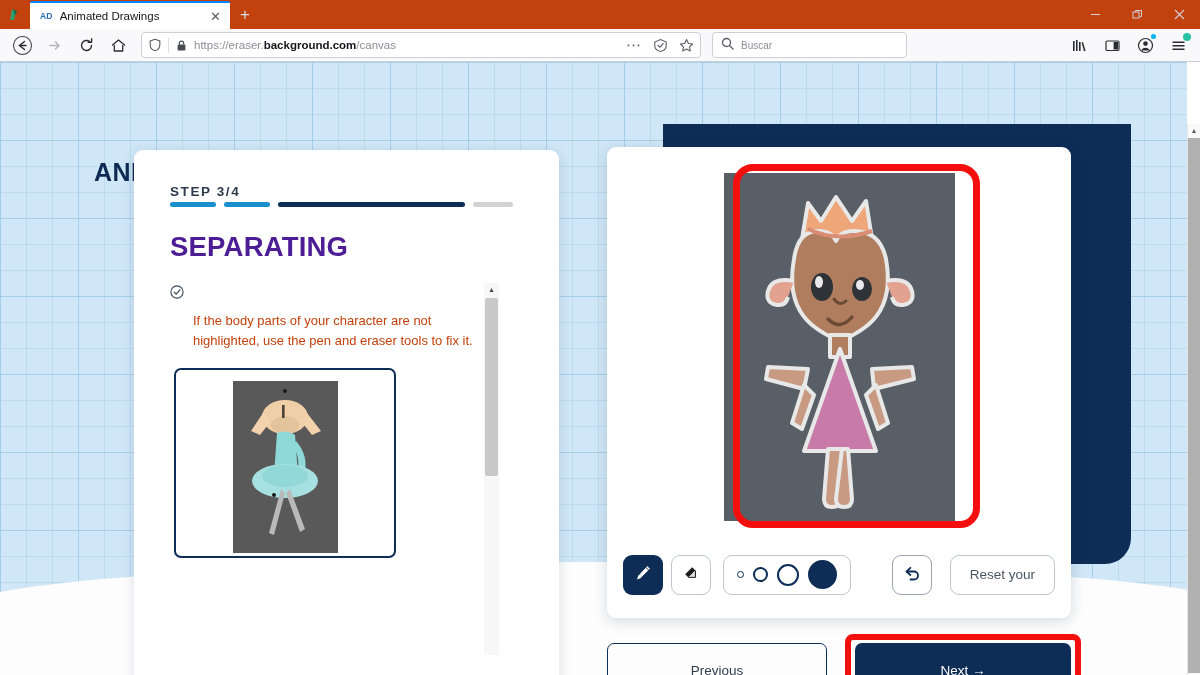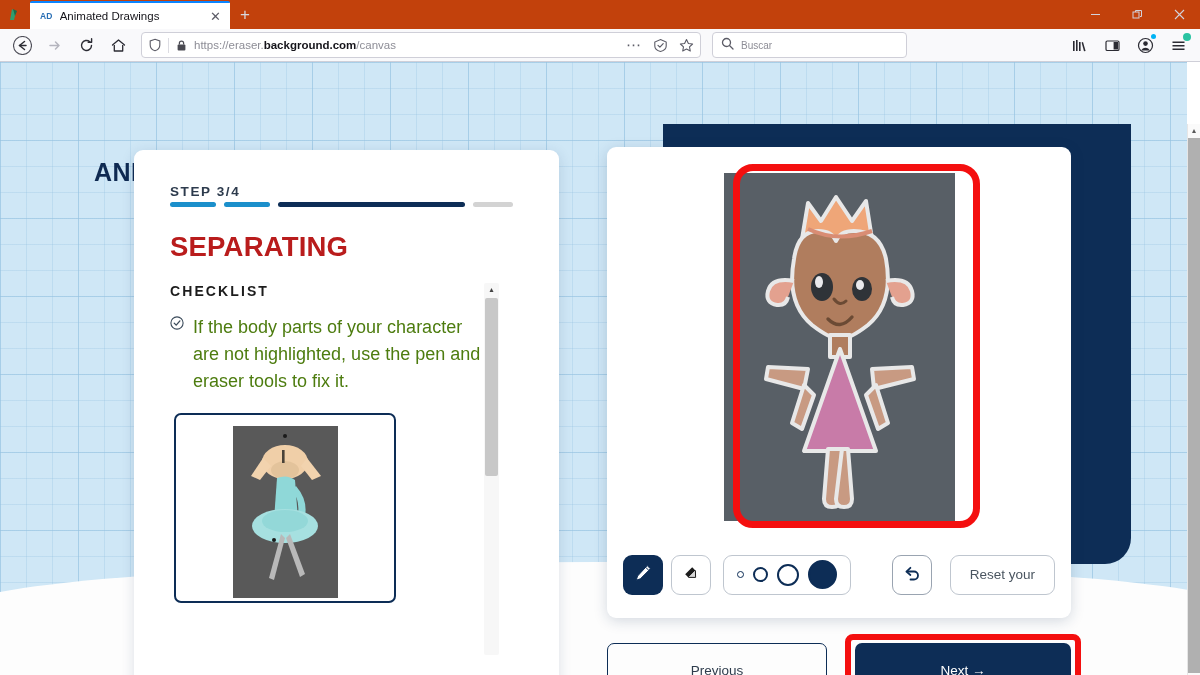--- a/index.html
+++ b/index.html
@@ -138,38 +138,38 @@
     font-size: 13.5px; font-weight: bold; color: #2d3b4d;
     letter-spacing: 1.6px; margin-bottom: 3px;
   }
   .progress { display: flex; gap: 8px; align-items: center; margin-bottom: 24px; }
   .seg { height: 5px; border-radius: 3px; }
   .seg.done { background: #1b8fcb; }
   .seg.current { background: #0d2d56; }
   .seg.todo { background: #d3d3d3; }
 
   .step-heading {
-    font-size: 27.5px; font-weight: bold; color: #b91c1c;
+    font-size: 27.5px; font-weight: bold; color: #4c1d95;
     line-height: 1.18; letter-spacing: .2px; margin-bottom: 20px;
   }
 
   #step-body {
     position: relative; width: 337px; height: 372px; overflow: hidden;
   }
   .body-text {
     font-size: 14.2px; color: #3a3a3a; line-height: 1.48;
     width: 293px; margin-bottom: 22px;
   }
   .subhead {
     font-size: 14px; font-weight: bold; color: #1c1c1c;
     letter-spacing: 2.1px; margin-bottom: 15px;
   }
   .check-item { display: flex; gap: 9px; width: 320px; margin-bottom: 18px; }
   .check-icon { flex: 0 0 auto; margin-top: 2px; }
-  .check-text { font-size: 18px; color: #4d7c0f; line-height: 1.5; }
+  .check-text { font-size: 13px; color: #c2410c; line-height: 1.5; margin-top: 28px; }
 
   .example-card {
     width: 222px; margin-left: 4px;
     border: 2px solid #0d2d56; border-radius: 7px;
     background: #fff; padding: 11px 0 0 0;
     display: flex; justify-content: center;
     height: 190px; overflow: hidden;
   }
   .example-img { width: 105px; height: 172px; background: #595959; position: relative; }
 
@@ -436,21 +436,20 @@
         <div class="seg current" style="width:187px;"></div>
         <div class="seg todo" style="width:40px;"></div>
       </div>
 
       <div class="step-heading">
         <div>SEPARATING</div>
       </div>
 
       <div id="step-body">
 
-        <div class="subhead">CHECKLIST</div>
 
         <div class="check-item">
           <span class="check-icon">
             <svg width="14" height="14" viewBox="0 0 14 14">
               <circle cx="7" cy="7" r="6.1" fill="none" stroke="#3a4a5a" stroke-width="1.1"></circle>
               <path d="M4.2 7.1 L6.2 9.1 L9.9 4.9" fill="none" stroke="#3a4a5a" stroke-width="1.3" stroke-linecap="round" stroke-linejoin="round"></path>
             </svg>
           </span>
           <span class="check-text">If the body parts of your character are not highlighted, use the pen and eraser tools to fix it.</span>
         </div>

